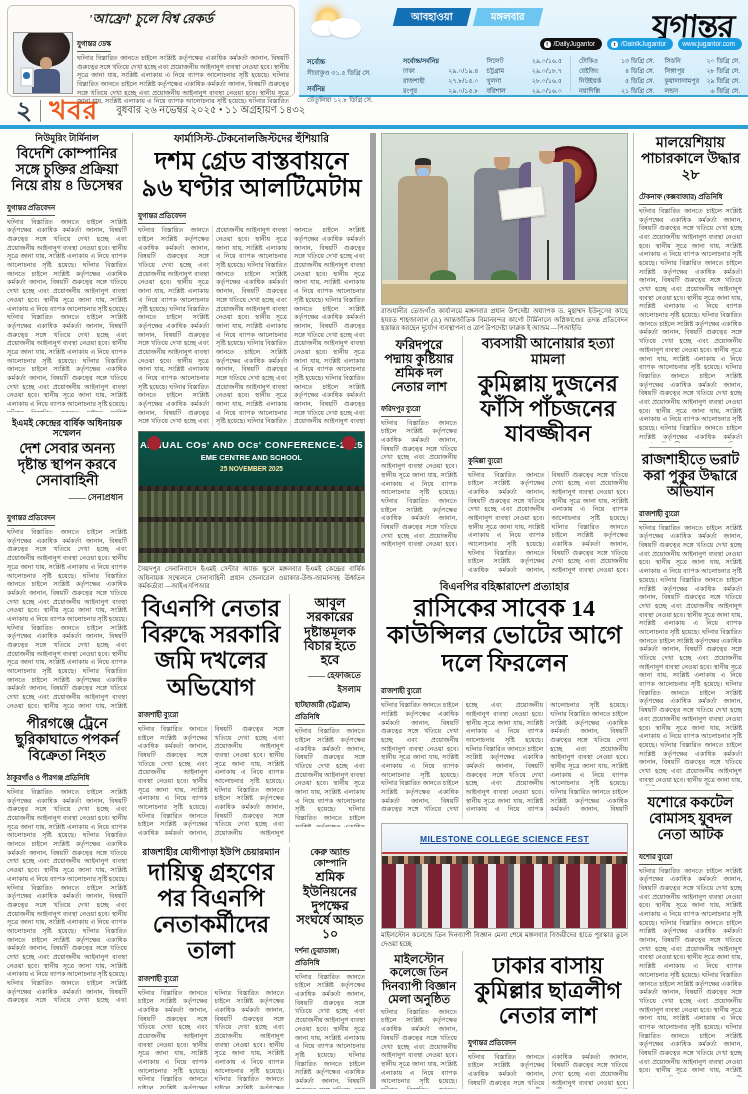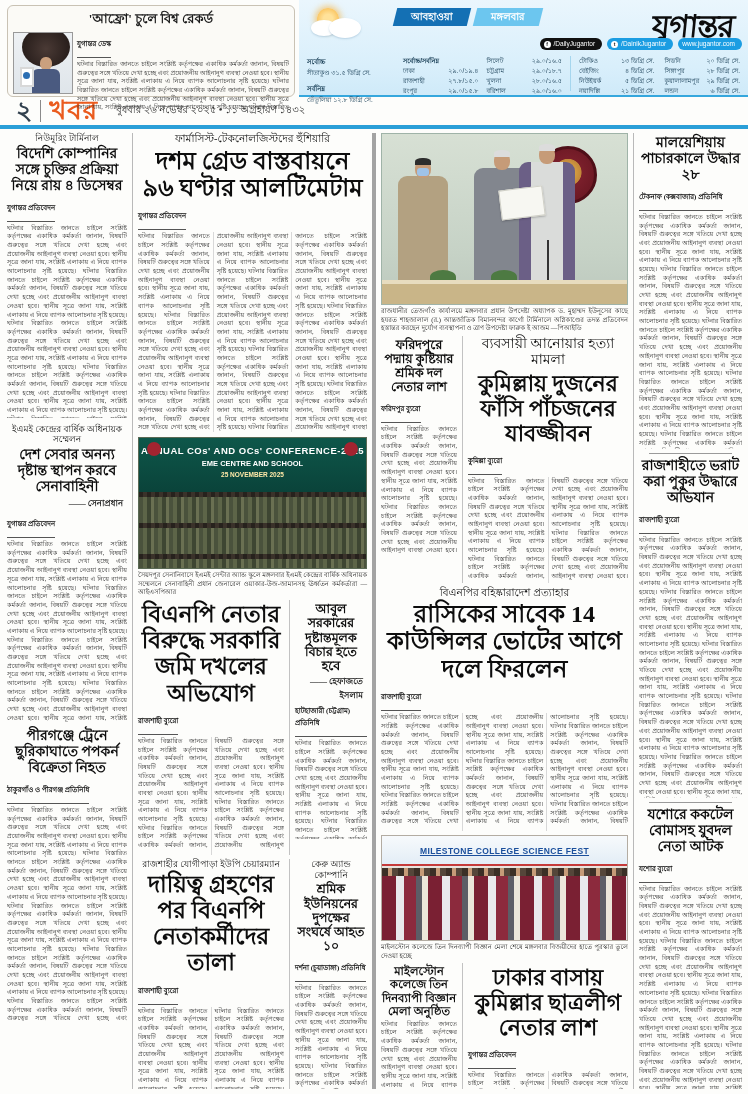--- a/index.html
+++ b/index.html
@@ -7,36 +7,36 @@
   body {
     height:1094px; overflow:hidden; background:#fdfdfb; color:#1c1c1c;
     font-family:"Liberation Serif", serif; position:relative;
   }
   
   .topband { display:flex; height:97px; }
   .afro-box {
     width:288px; margin:5px 2px 0 7px; border:1px solid #c9c2b4; border-radius:6px;
     background:#fbfaf6; padding:3px 5px 2px; position:relative;
   }
-  .afro-title { text-align:center; font-weight:bold; font-size:13px; }
+  .afro-title { text-align:center; font-weight:bold; font-size:13px;font-style:italic; }
   .afro-row { display:flex; gap:4px; margin-top:2px; }
   .afro-photo {
     width:60px; height:62px; flex:0 0 60px; border:1px solid #999; position:relative; overflow:hidden;
     background:linear-gradient(180deg,#eef1f4 0%,#dfe5ea 100%);
   }
   .afro-hair { position:absolute; left:8px; top:-6px; width:48px; height:40px; border-radius:50%;
     background:radial-gradient(circle at 50% 55%, #4a3a35 0%, #2e2320 60%, #1d1614 100%); }
   .afro-face { position:absolute; left:26px; top:24px; width:12px; height:13px; border-radius:45%; background:#caa07e; }
   .afro-dress { position:absolute; left:18px; top:36px; width:28px; height:26px; border-radius:6px 6px 0 0; background:#4a5a80; }
   .afro-frame { position:absolute; left:6px; top:34px; width:14px; height:20px; background:#fff; border:2px solid #d8d8d8; }
   .afro-seal { position:absolute; left:9px; top:39px; width:7px; height:7px; border-radius:50%; background:#2c6fb3; }
   .afro-text { flex:1; }
   .byline {
     display:inline-block; font-size:7px; font-weight:bold; color:#111;
-    border-bottom:1px solid #555; padding-bottom:7px; margin:1px 0 2px;
+    border-bottom:1px solid #555; padding-bottom:1px; margin:1px 0 2px;
   }
   .greek { font-size:6.3px; line-height:1.38; text-align:justify; color:#2a2a2a; overflow:hidden; word-break:break-word; }
   .afro-text .greek { height:52px; }
 
   .weather-panel {
     flex:1; margin:0 0 0 2px; position:relative;
     background:linear-gradient(180deg,#eaf6fd 0%,#d9effb 70%,#cfeaf9 100%);
     border-bottom:2px solid #35a7dd;
   }
   .suncloud { position:absolute; left:10px; top:6px; width:58px; height:36px; }
@@ -76,25 +76,25 @@
   .masthead { display:flex; align-items:flex-end; padding:0 0 1px 16px; height:26px; }
   .pageno { font-size:25px; line-height:22px; color:#31404e; font-weight:bold; }
   .mastdiv { width:1px; height:22px; background:#8a8a8a; margin:0 8px; }
   .section { font-size:26px; line-height:22px; font-weight:bold; color:#ea5b1e; letter-spacing:1px; }
   .dateline { font-size:10px; color:#333; margin-left:18px; padding-bottom:3px; }
   .bluerule { height:4px; background:#2b9fd8; margin-top:2px; }
 
   
   .cols { display:flex; padding:4px 6px 0 7px; height:960px; overflow:hidden; }
   .colA { width:126px; padding-right:5px; border-right:1px solid #b9b9b9; }
-  .colB { width:243px; padding:0 5px; border-right:4px solid #a3a3a3; }
+  .colB { width:243px; padding:0 5px; border-right:6px solid #a3a3a3; }
   .colC { width:258px; padding:0 5px; border-right:1px solid #b9b9b9; }
   .colD { flex:1; padding-left:5px; }
 
-  .kicker { text-align:center; font-weight:normal; font-size:9px; line-height:1.2; color:#111; }
+  .kicker { text-align:center; font-weight:bold; font-size:9px; line-height:1.2; color:#111; }
   .hl { text-align:center; font-weight:bold; color:#0d0d0d; line-height:1.14; margin:2px 0; }
   .hl-xxl { font-size:24px; }
   .hl-xl  { font-size:22px; }
   .hl-lg  { font-size:23px; }
   .hl-md  { font-size:14px; }
   .hl-sm  { font-size:12.5px;text-align:center; }
   .hl-xs  { font-size:11.5px; }
   .attr { text-align:right; font-size:8.5px; font-weight:bold; margin:1px 4px 1px 0; }
   .b2 { column-count:2; column-gap:7px; column-rule:1px solid #d8d8d8; }
   .b3 { column-count:3; column-gap:7px; column-rule:1px solid #d8d8d8; }

